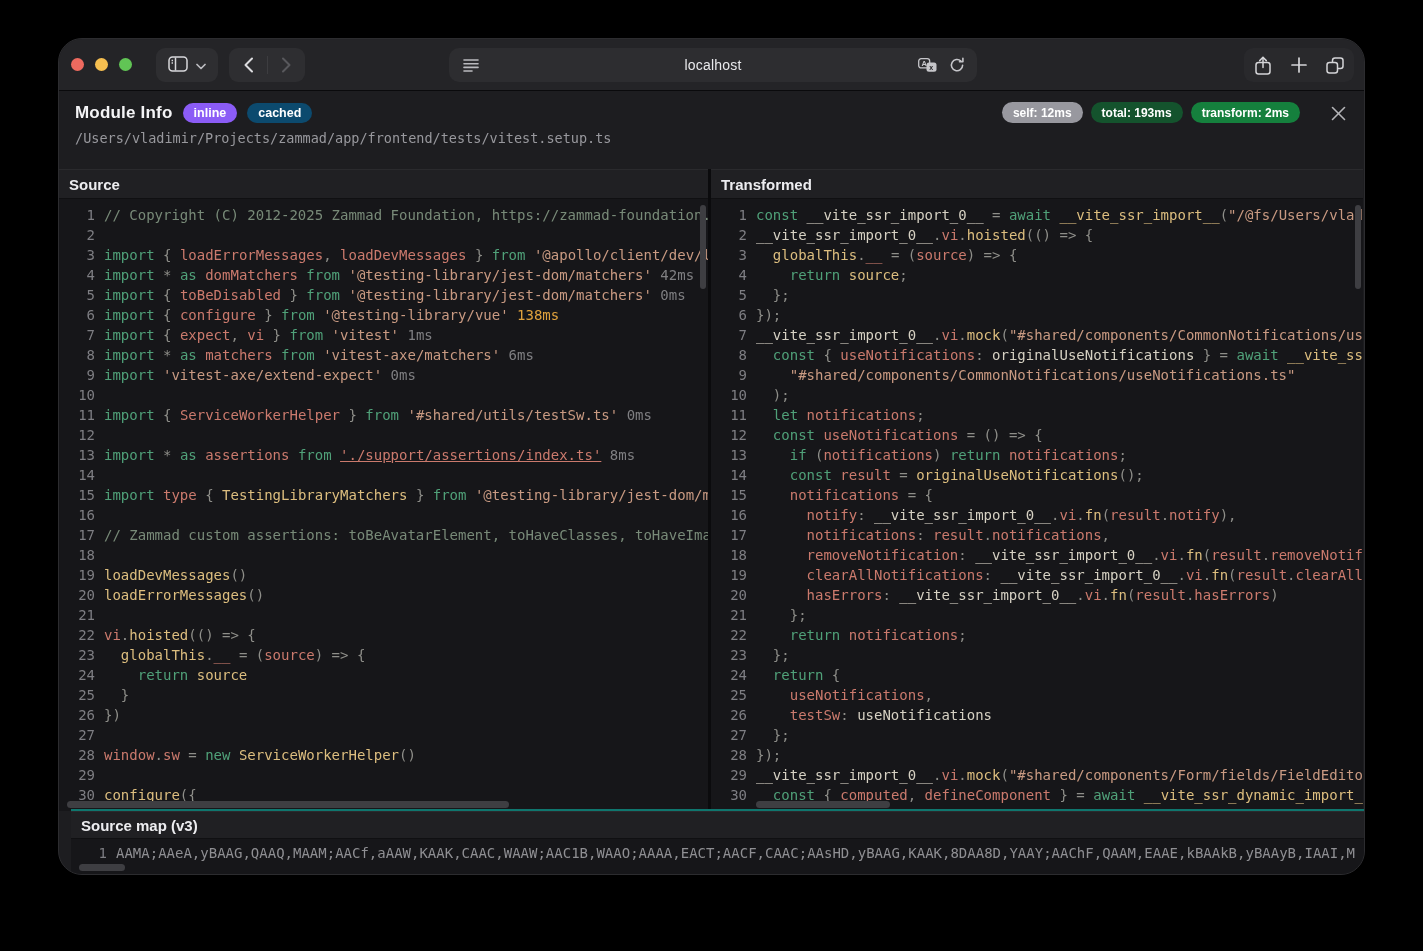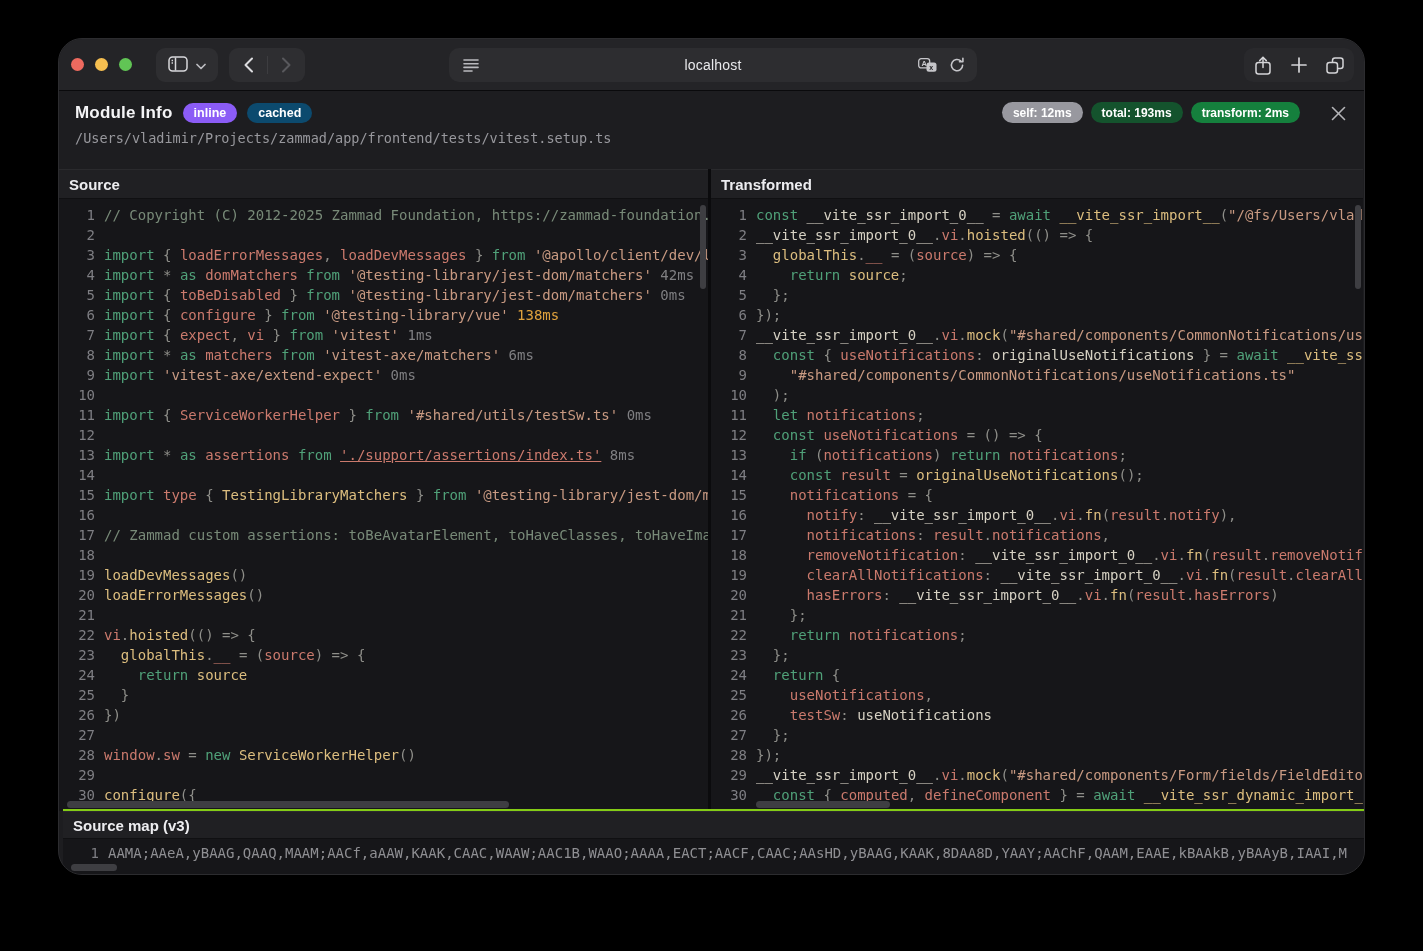--- a/index.html
+++ b/index.html
@@ -57,21 +57,21 @@
   .tk-ms  { color:var(--ms); }
   .tk-mshl{ color:var(--mshl); }
   .tk-lnk { color:var(--id); text-decoration:underline; cursor:pointer; }
   .tk-map { color:#8f8f93; }
   .vthumb { position:absolute; top:36px; right:2px; width:6px; height:84px; background:#3e3e42; border-radius:3px; }
   .hthumb { position:absolute; bottom:3px; height:7px; background:#3e3e42; border-radius:3.5px; }
   .hthumb-src { left:8px; width:442px; }
   .hthumb-tr { left:45px; width:134px; }
 
   
-  .sourcemap { position:absolute; left:4px; bottom:0; width:1307px; height:65px; border-top:2px solid #84cc16;margin-top:44px; }
+  .sourcemap { position:absolute; left:12px; bottom:0; width:1307px; height:65px; border-top:2px solid #0f766e;margin-top:44px; }
   .sourcemap .code { top:28px; padding-top:4px; }
   .sourcemap .panel-header { height:28px; }
   .hthumb-map { left:8px; width:46px; }
 </style>
 </head>
 <body>
 
 <div class="window">
 
   <div class="toolbar">

